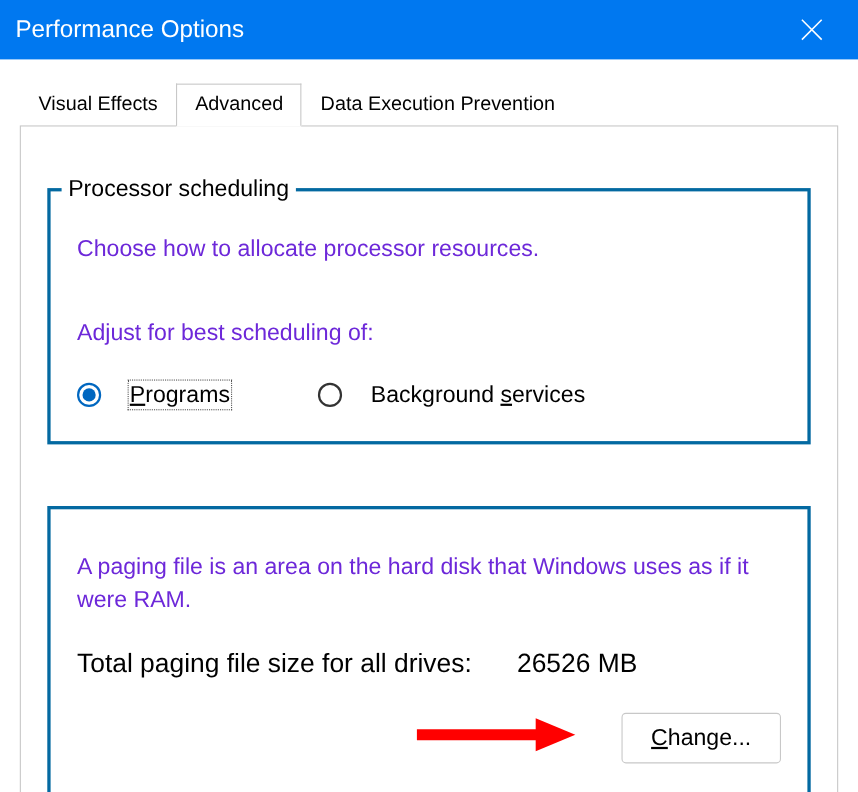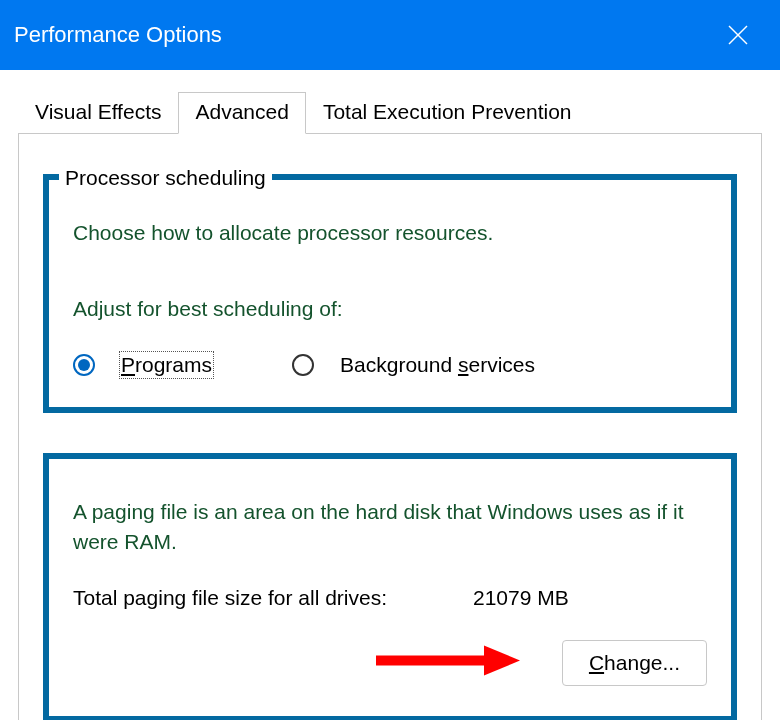--- a/index.html
+++ b/index.html
@@ -8,39 +8,39 @@
     font-family: "Segoe UI", Arial, sans-serif;
     font-size: 20px;
     background: #fff;
     width: 780px;
     height: 720px;
     overflow: hidden;
   }
   .titlebar {
     background: #0078f0;
     color: #fff;
-    height: 70px;
+    height: 54px;
     display: flex;
     align-items: center;
     justify-content: space-between;
     padding: 0 20px 0 14px;
     font-size: 22px;
     font-weight: 400;
   }
   .close-x {
     width: 44px; height: 44px;
     display:flex; align-items:center; justify-content:center;
     cursor:pointer;
   }
   .close-x svg { stroke:#fff; stroke-width:1.4; }
   .tabs {
     display:flex;
     padding-left:18px;
     margin-top:22px;
-    font-size:21px;
+    font-size:18px;
     position:relative;
   }
   .tab {
     padding:7px 16px 9px 16px;
     border:1px solid transparent;
     position:relative;
     cursor:pointer;
     color:#000;
   }
   .tab.active {
@@ -50,36 +50,36 @@
     z-index:2;
   }
   .tab-content-border {
     border:1px solid #c8c8c8;
     margin:0 18px;
     margin-top:-1px;
     padding:0 0 40px 0;
     position:relative;
   }
   .groupbox {
-    border:6px solid #0369a1;
-    margin:40px 24px 0 24px;
+    border:3px solid #0369a1;
+    margin:56px 24px 0 24px;
     position:relative;
     padding:38px 24px 30px 24px;
   }
   .group-legend {
     position:absolute;
     top:-14px; left:10px;
     background:#fff;
     padding:0 6px;
     font-size:21px;
     color:#000;
   }
   .group-text {
     font-size:21px;
-    color:#14532d;
+    color:#6d28d9;
     line-height:1.45;
   }
   .subhead { margin-top:46px; font-size:21px; }
   .radio-row {
     display:flex;
     margin-top:28px;
     align-items:center;
   }
   .radio {
     display:flex; align-items:center;
@@ -102,21 +102,21 @@
   }
   .radio .lbl { position:relative; }
   .radio.checked .lbl {
     outline:1px dotted #555;
     outline-offset:1px;
   }
   .u { text-decoration:underline; }
   .vm-row {
     display:flex;
     margin-top:28px;
-    font-size:21px;
+    font-size:24px;
   }
   .vm-label { flex:0 0 400px; }
   .vm-value { }
   .btn-row {
     display:flex;
     justify-content:flex-end;
     align-items:center;
     margin-top:30px;
     position:relative;
   }
@@ -145,21 +145,21 @@
     <svg width="22" height="22" viewBox="0 0 22 22">
         <line x1="2" y1="2" x2="20" y2="20"></line>
         <line x1="20" y1="2" x2="2" y2="20"></line>
       </svg>
   </div>
 </div>
 
 <div class="tabs">
   <div class="tab">Visual Effects</div>
   <div class="tab active">Advanced</div>
-  <div class="tab">Total Execution Prevention</div>
+  <div class="tab">Data Execution Prevention</div>
 </div>
 
 <div class="tab-content-border">
 
   <div class="groupbox">
     <div class="group-legend">Processor scheduling</div>
     <div class="group-text">Choose how to allocate processor resources.</div>
     <div class="group-text subhead">Adjust for best scheduling of:</div>
     <div class="radio-row">
       <div class="radio checked">
@@ -170,21 +170,21 @@
         <span class="dot"></span>
         <span class="lbl"><span>Background </span><span class="u">s</span><span>ervices</span></span>
       </div>
     </div>
   </div>
 
   <div class="groupbox">
     <div class="group-text">A paging file is an area on the hard disk that Windows uses as if it were RAM.</div>
     <div class="vm-row">
       <div class="vm-label">Total paging file size for all drives:</div>
-      <div class="vm-value">21079 MB</div>
+      <div class="vm-value">26526 MB</div>
     </div>
     <div class="btn-row">
       <div class="arrow">
         <svg width="150" height="34" viewBox="0 0 150 34">
           <line x1="4" y1="17" x2="118" y2="17" stroke="#ff0000" stroke-width="10"></line>
           <polygon points="112,2 148,17 112,32" fill="#ff0000"></polygon>
         </svg>
       </div>
       <button class="change-btn"><span class="u">C</span><span>hange...</span></button>
     </div>

